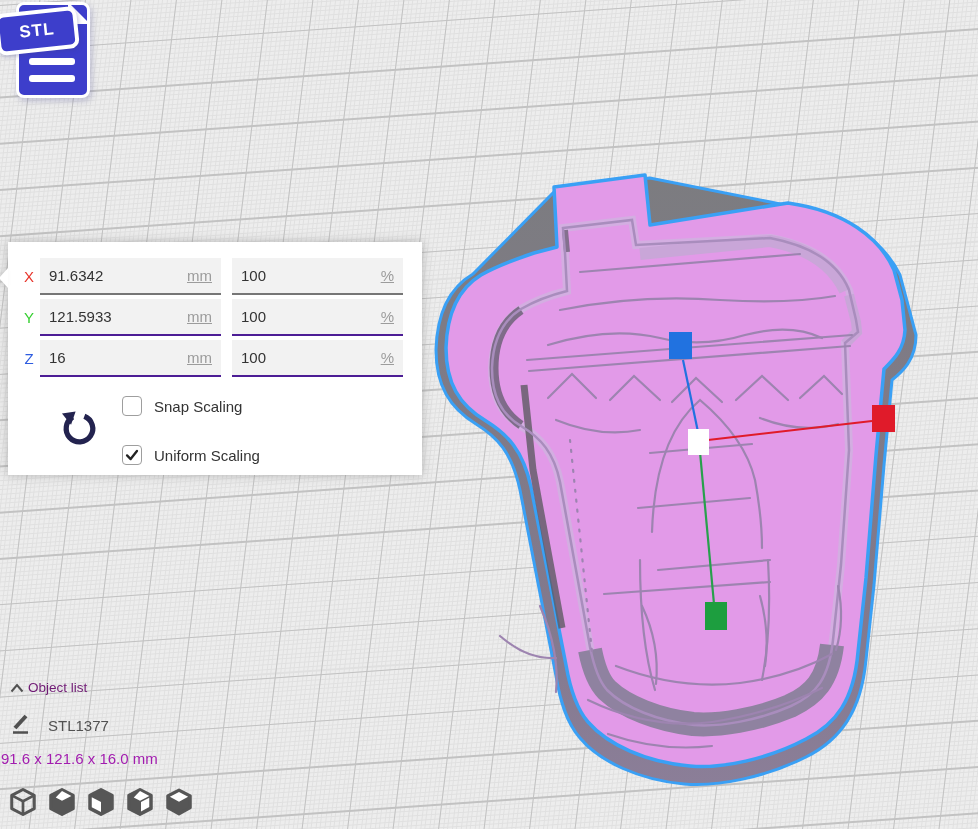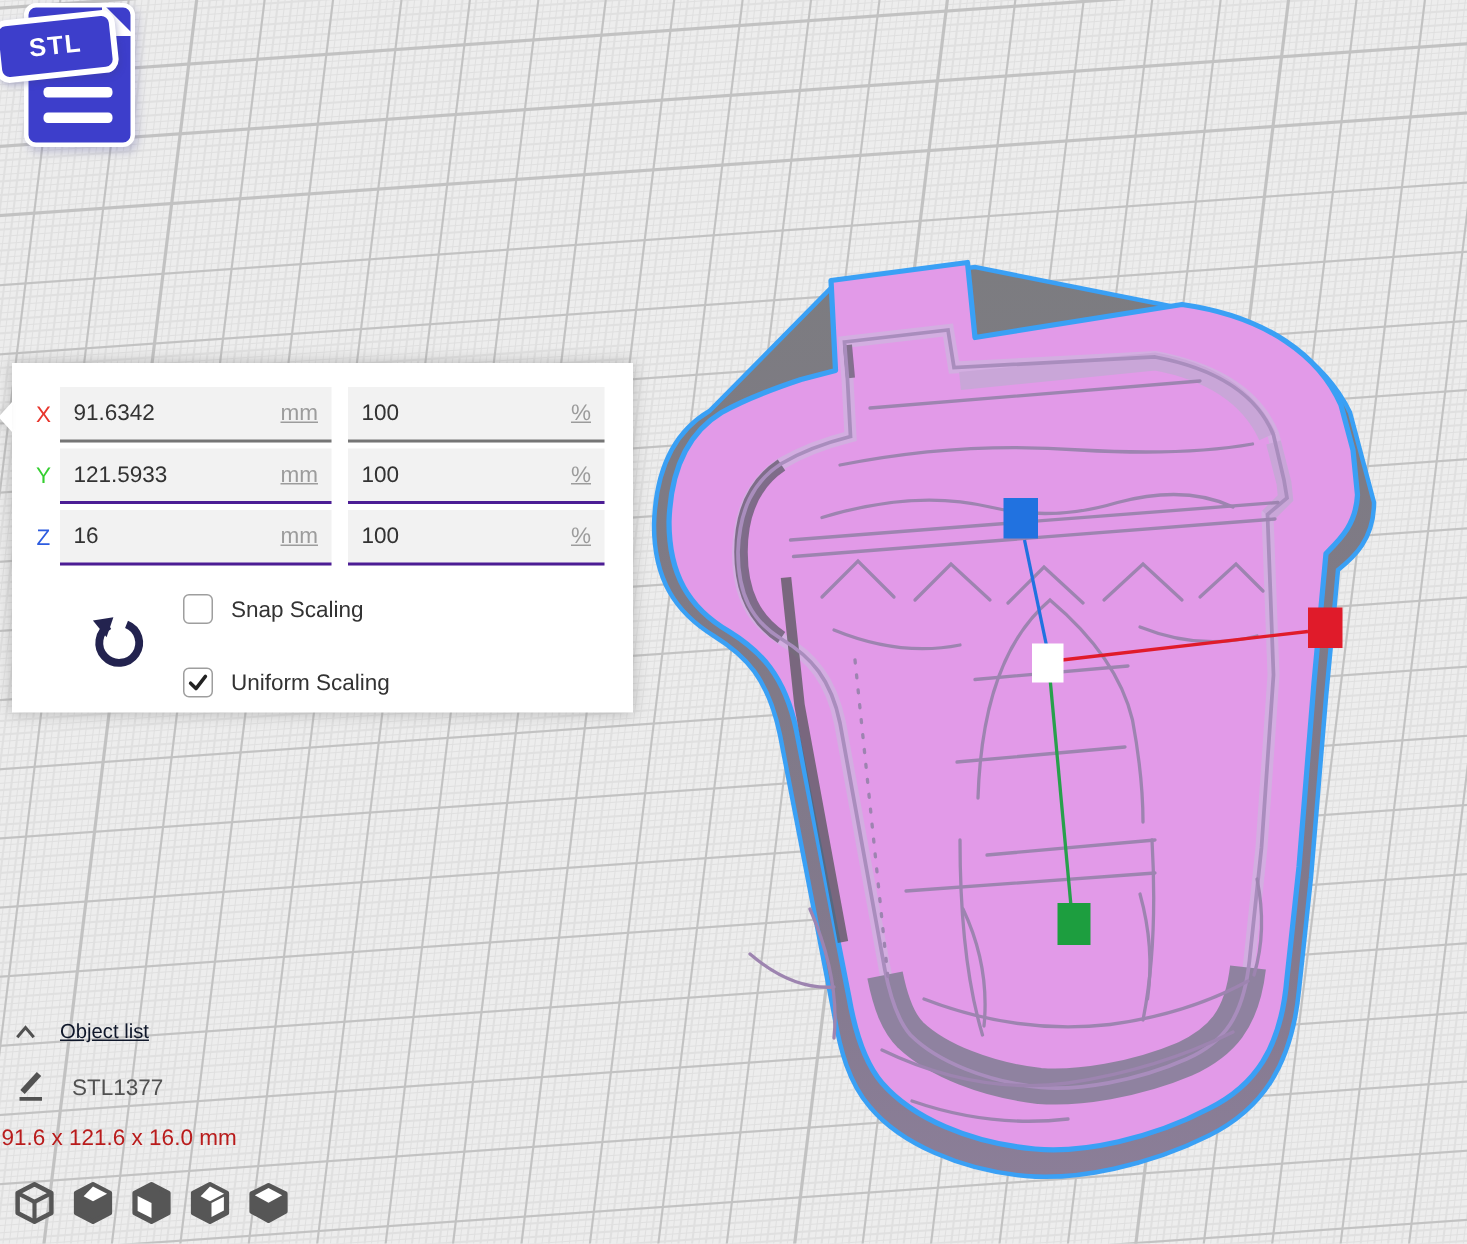--- a/index.html
+++ b/index.html
@@ -77,24 +77,24 @@
   .field-pct{left:224px;width:171px;}
   .check-row{position:absolute;left:114px;display:flex;align-items:center;height:22px;}
   .checkbox{
     width:20px;height:20px;box-sizing:border-box;background:#fff;
     border:1px solid #9e9e9e;border-radius:4px;position:relative;flex:none;
   }
   .check-label{margin-left:12px;font-size:15px;color:#333;white-space:nowrap;}
   .reset-btn{position:absolute;left:48px;top:166px;width:42px;height:42px;cursor:pointer;background:none;border:none;padding:0;}
   
   .objlist-toggle{position:absolute;left:10px;top:680px;display:flex;align-items:center;z-index:4;}
-  .objlist-label{margin-left:16px;font-size:13.5px;color:#0f172a;text-decoration:underline;}
+  .objlist-label{margin-left:4px;font-size:13.5px;color:#701a75;}
   .objlist-item{position:absolute;left:10px;top:712px;display:flex;align-items:flex-end;z-index:4;}
   .objlist-name{margin-left:16px;font-size:15px;color:#515151;}
-  .dims-text{position:absolute;left:1px;top:750px;font-size:15px;color:#b91c1c;z-index:4;}
+  .dims-text{position:absolute;left:1px;top:750px;font-size:15px;color:#a21caf;z-index:4;}
   .view-toolbar{position:absolute;left:8px;top:787px;display:flex;gap:9px;z-index:4;}
   .view-btn{width:30px;height:30px;padding:0;border:none;background:none;cursor:pointer;}
 </style>
 </head>
 <body>
 
 <div class="grid-floor"></div>
 
 <svg class="model-svg" viewBox="420 150 535 670">
   <defs>

